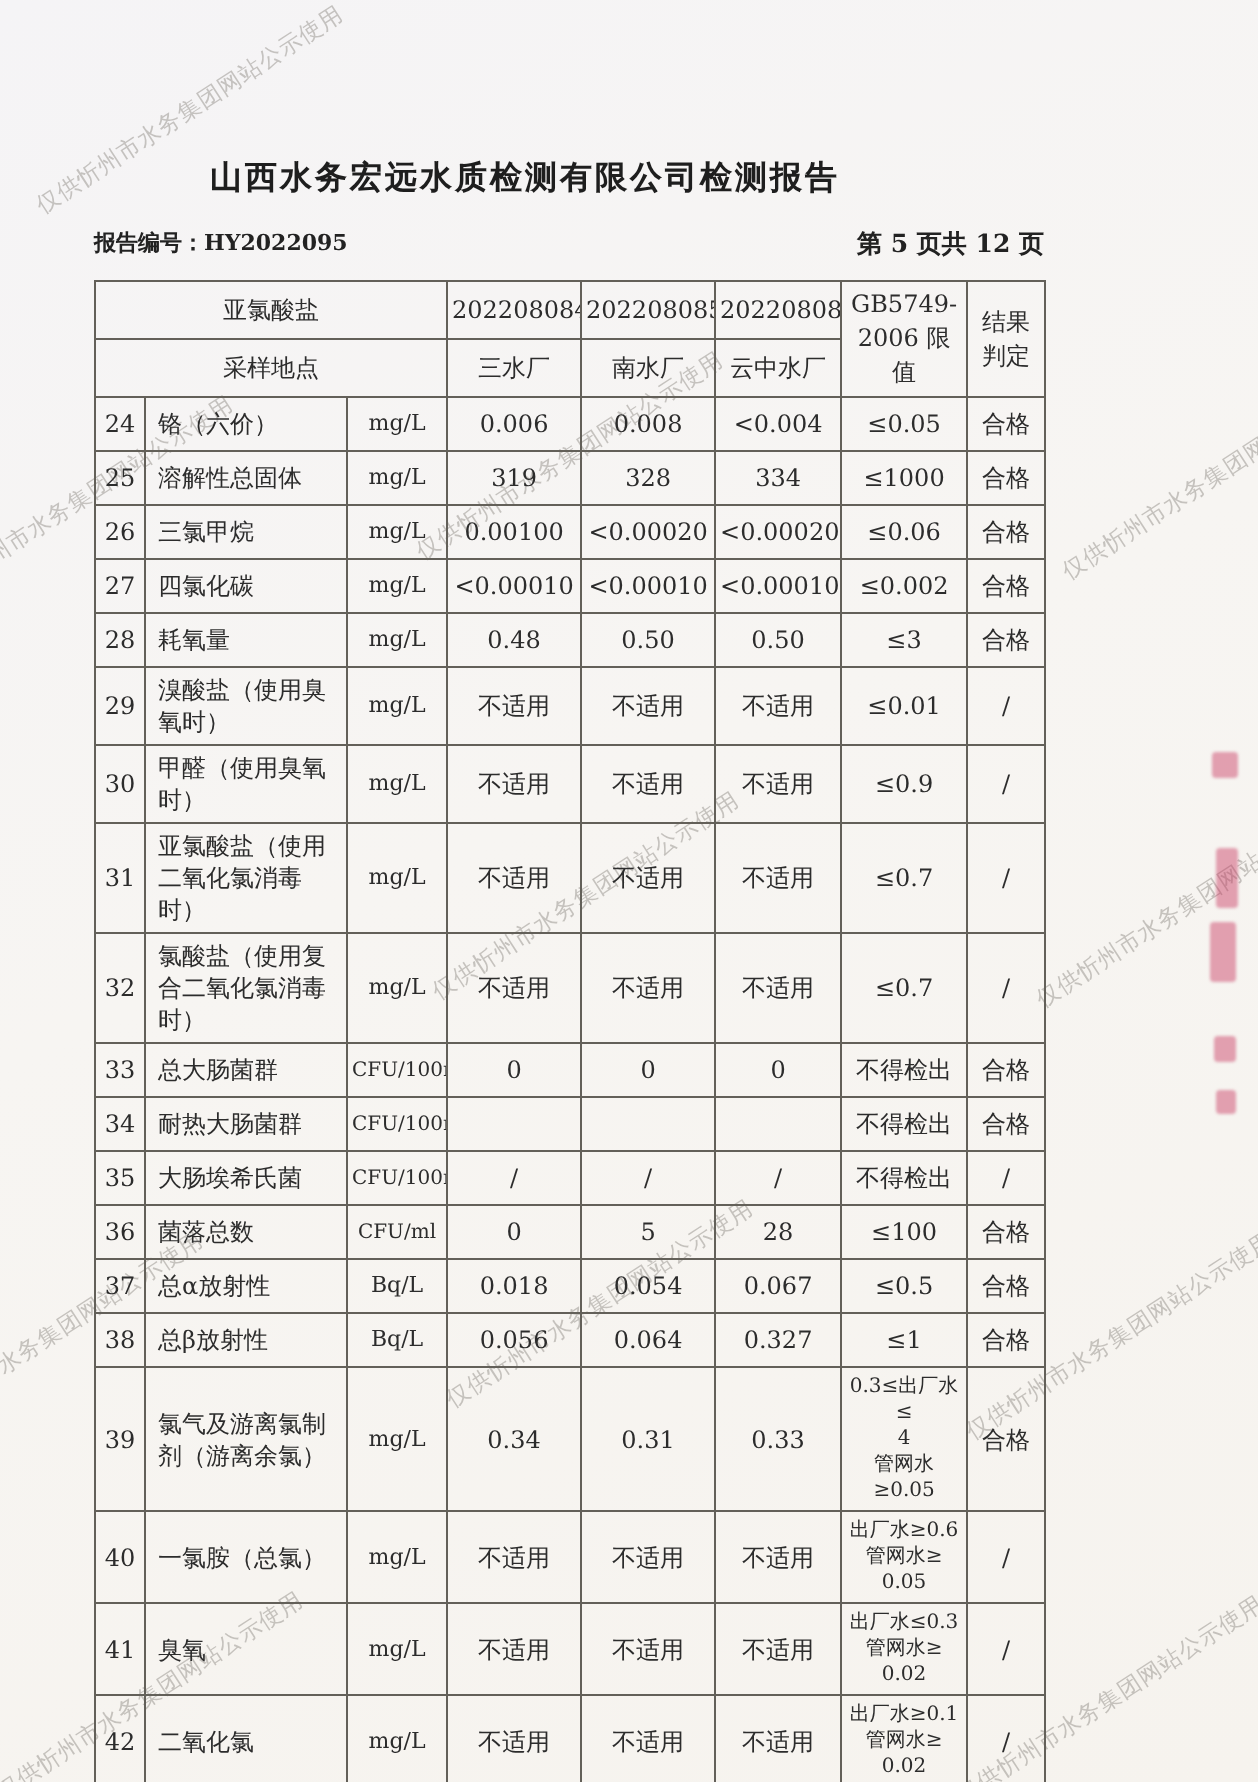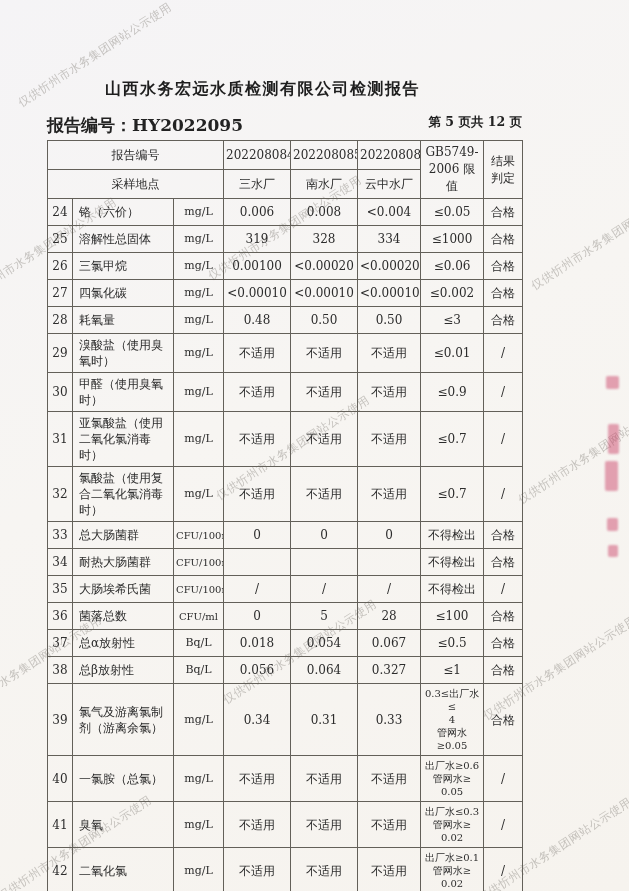--- a/index.html
+++ b/index.html
@@ -14,21 +14,21 @@
     color:rgba(148,144,138,.5); font-family:"DejaVu Sans", sans-serif;
     transform:translate(-50%,-50%) rotate(-33deg); pointer-events:none;
   }
   
   .stamp { position:absolute; background:rgba(199,56,96,.45); filter:blur(.8px); border-radius:2px; }
   
   .title {
     position:absolute; top:79px; left:0; width:525px; text-align:center;
     font-size:16px; font-weight:bold; letter-spacing:1.5px; color:#1e1e1e;
   }
-  .report-no { position:absolute; top:114px; left:47px; font-size:17px; font-weight:bold; color:#222; }
+  .report-no { position:absolute; top:114px; left:47px; font-size:11px; font-weight:bold; color:#222; }
   .page-ind  { position:absolute; top:114px; left:47px; width:475px; text-align:right; font-size:12.5px; font-weight:bold; color:#222; }
   
   table.results {
     position:absolute; top:140px; left:47px; width:475px;
     border-collapse:collapse; table-layout:fixed;
   }
   .results td {
     border:1px solid #636059; text-align:center; vertical-align:middle;
     font-size:12px; line-height:16px; padding:3px 2px; overflow:hidden; color:#2c2c2c;
   }
@@ -72,21 +72,21 @@
         <col style="width:101px">
         <col style="width:50px">
       <col style="width:67px">
         <col style="width:67px">
         <col style="width:63px">
       <col style="width:63px">
         <col style="width:39px">
     </colgroup>
     <tbody>
       <tr>
-        <td colspan="3">报告编号</td>
+        <td colspan="3">亚氯酸盐</td>
         <td>202208084</td>
         <td>202208085</td>
         <td>202208086</td>
         <td rowspan="2" class="two-line">
           <span>GB5749-</span>
           <span>2006 限值</span>
         </td>
         <td rowspan="2" class="two-line">
           <span>结果</span>
           <span>判定</span>

